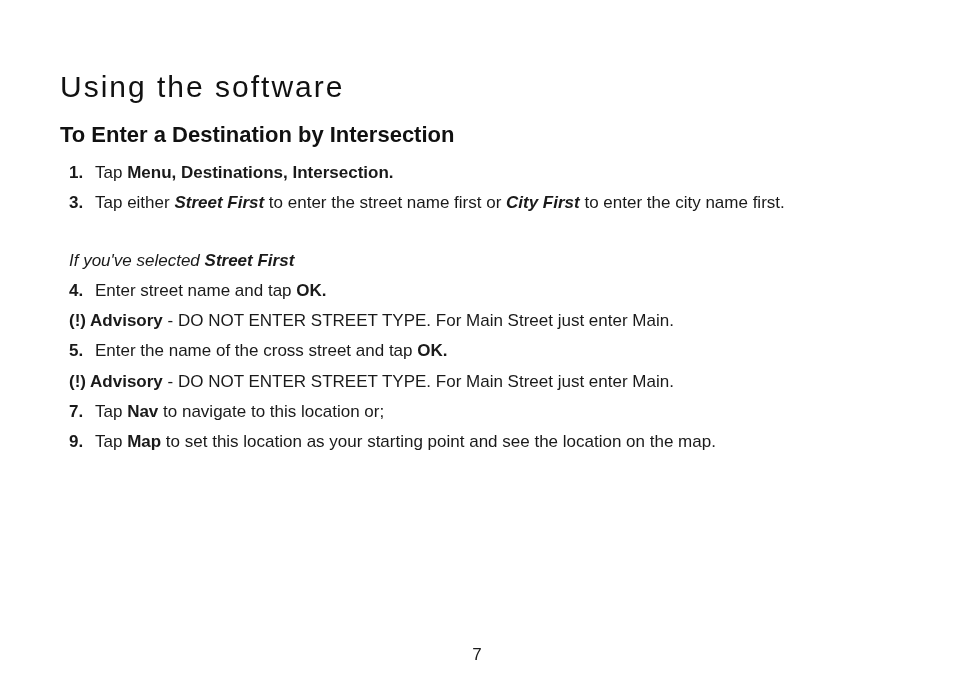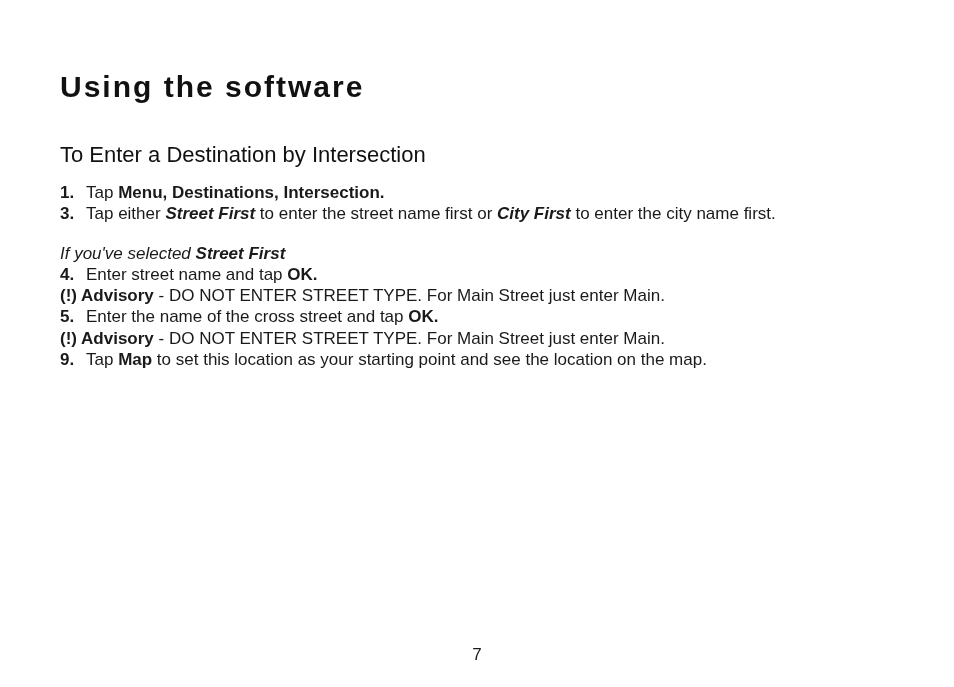--- a/index.html
+++ b/index.html
@@ -14,36 +14,36 @@
   .page {
     box-sizing: border-box;
     width: 954px;
     height: 687px;
     padding: 70px 60px 0 60px;
     position: relative;
   }
   .h1 {
     font-size: 30px;
     letter-spacing: 2px;
-    font-weight: 700;
-    margin: 0 0 38px 0;
+    font-weight: 400;
+    margin: 0 0 18px 0;
     color: #111;
   }
   .h2 {
     font-size: 22px;
-    font-weight: 400;
+    font-weight: 700;
     margin: 0 0 14px 0;
     color: #111;
   }
   .body {
     font-size: 17px;
     line-height: 1.25;
   }
   .line {
-    margin: 0;
+    margin: 9px;
   }
   .bold { font-weight: 700; }
   .italic { font-style: italic; text-align: center; }
   .num { display: inline-block; width: 26px; }
   .spacer { height: 18px; }
   .pagenum {
     position: absolute;
     bottom: 22px;
     left: 0;
     width: 100%;
@@ -59,16 +59,17 @@
   <h2 class="h2">To Enter a Destination by Intersection</h2>
   <div class="body" id="body">
       <p class="line"><span class="num bold">1.</span><span class="">Tap </span><span class="bold">Menu, Destinations, Intersection.</span></p>
       <p class="line"><span class="num bold">3.</span><span class="">Tap either </span><span class="bold italic">Street First</span><span class=""> to enter the street name first or </span><span class="bold italic">City First</span><span class=""> to enter the city name first.</span></p>
       <div class="spacer"></div>
       <p class="line"><span class="italic">If you've selected </span><span class="bold italic">Street First</span></p>
       <p class="line"><span class="num bold">4.</span><span class="">Enter street name and tap </span><span class="bold">OK.</span></p>
       <p class="line"><span class="bold">(!) Advisory</span><span class=""> - DO NOT ENTER STREET TYPE. For Main Street just enter Main.</span></p>
       <p class="line"><span class="num bold">5.</span><span class="">Enter the name of the cross street and tap </span><span class="bold">OK.</span></p>
       <p class="line"><span class="bold">(!) Advisory</span><span class=""> - DO NOT ENTER STREET TYPE. For Main Street just enter Main.</span></p>
+      <p class="line"><span class="num bold">7.</span><span class="">Tap </span><span class="bold">Nav</span><span class=""> to navigate to this location or;</span></p>
       <p class="line"><span class="num bold">9.</span><span class="">Tap </span><span class="bold">Map</span><span class=""> to set this location as your starting point and see the location on the map.</span></p>
     </div>
   <div class="pagenum">7</div>
 </div>
 
 </body></html>

